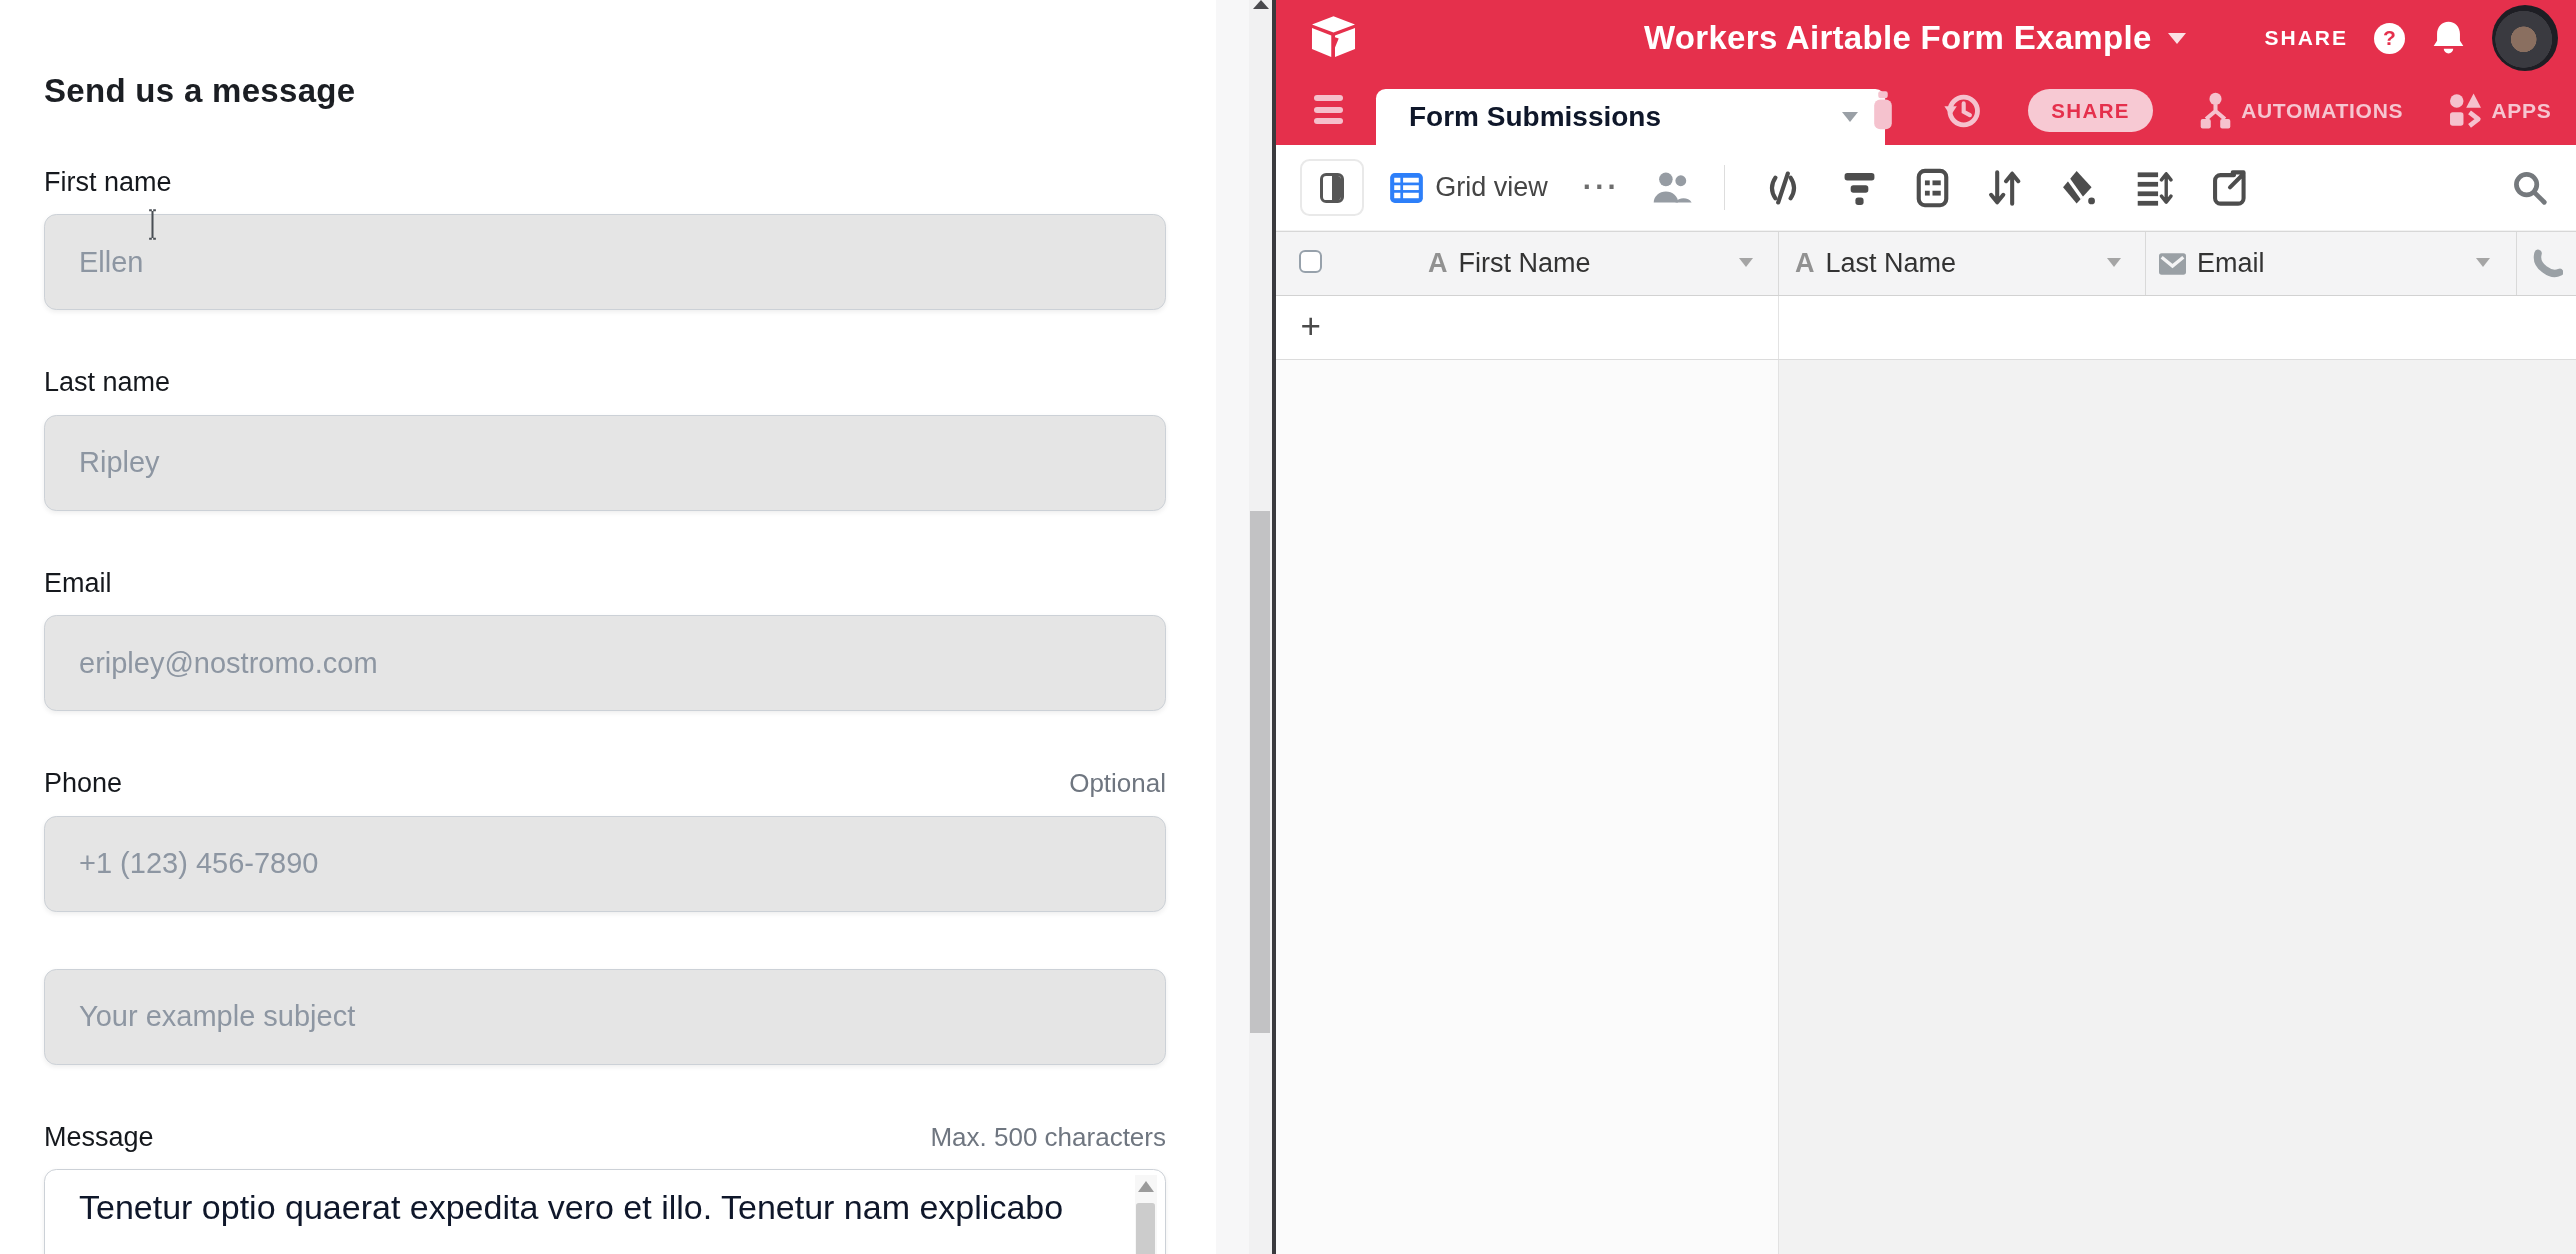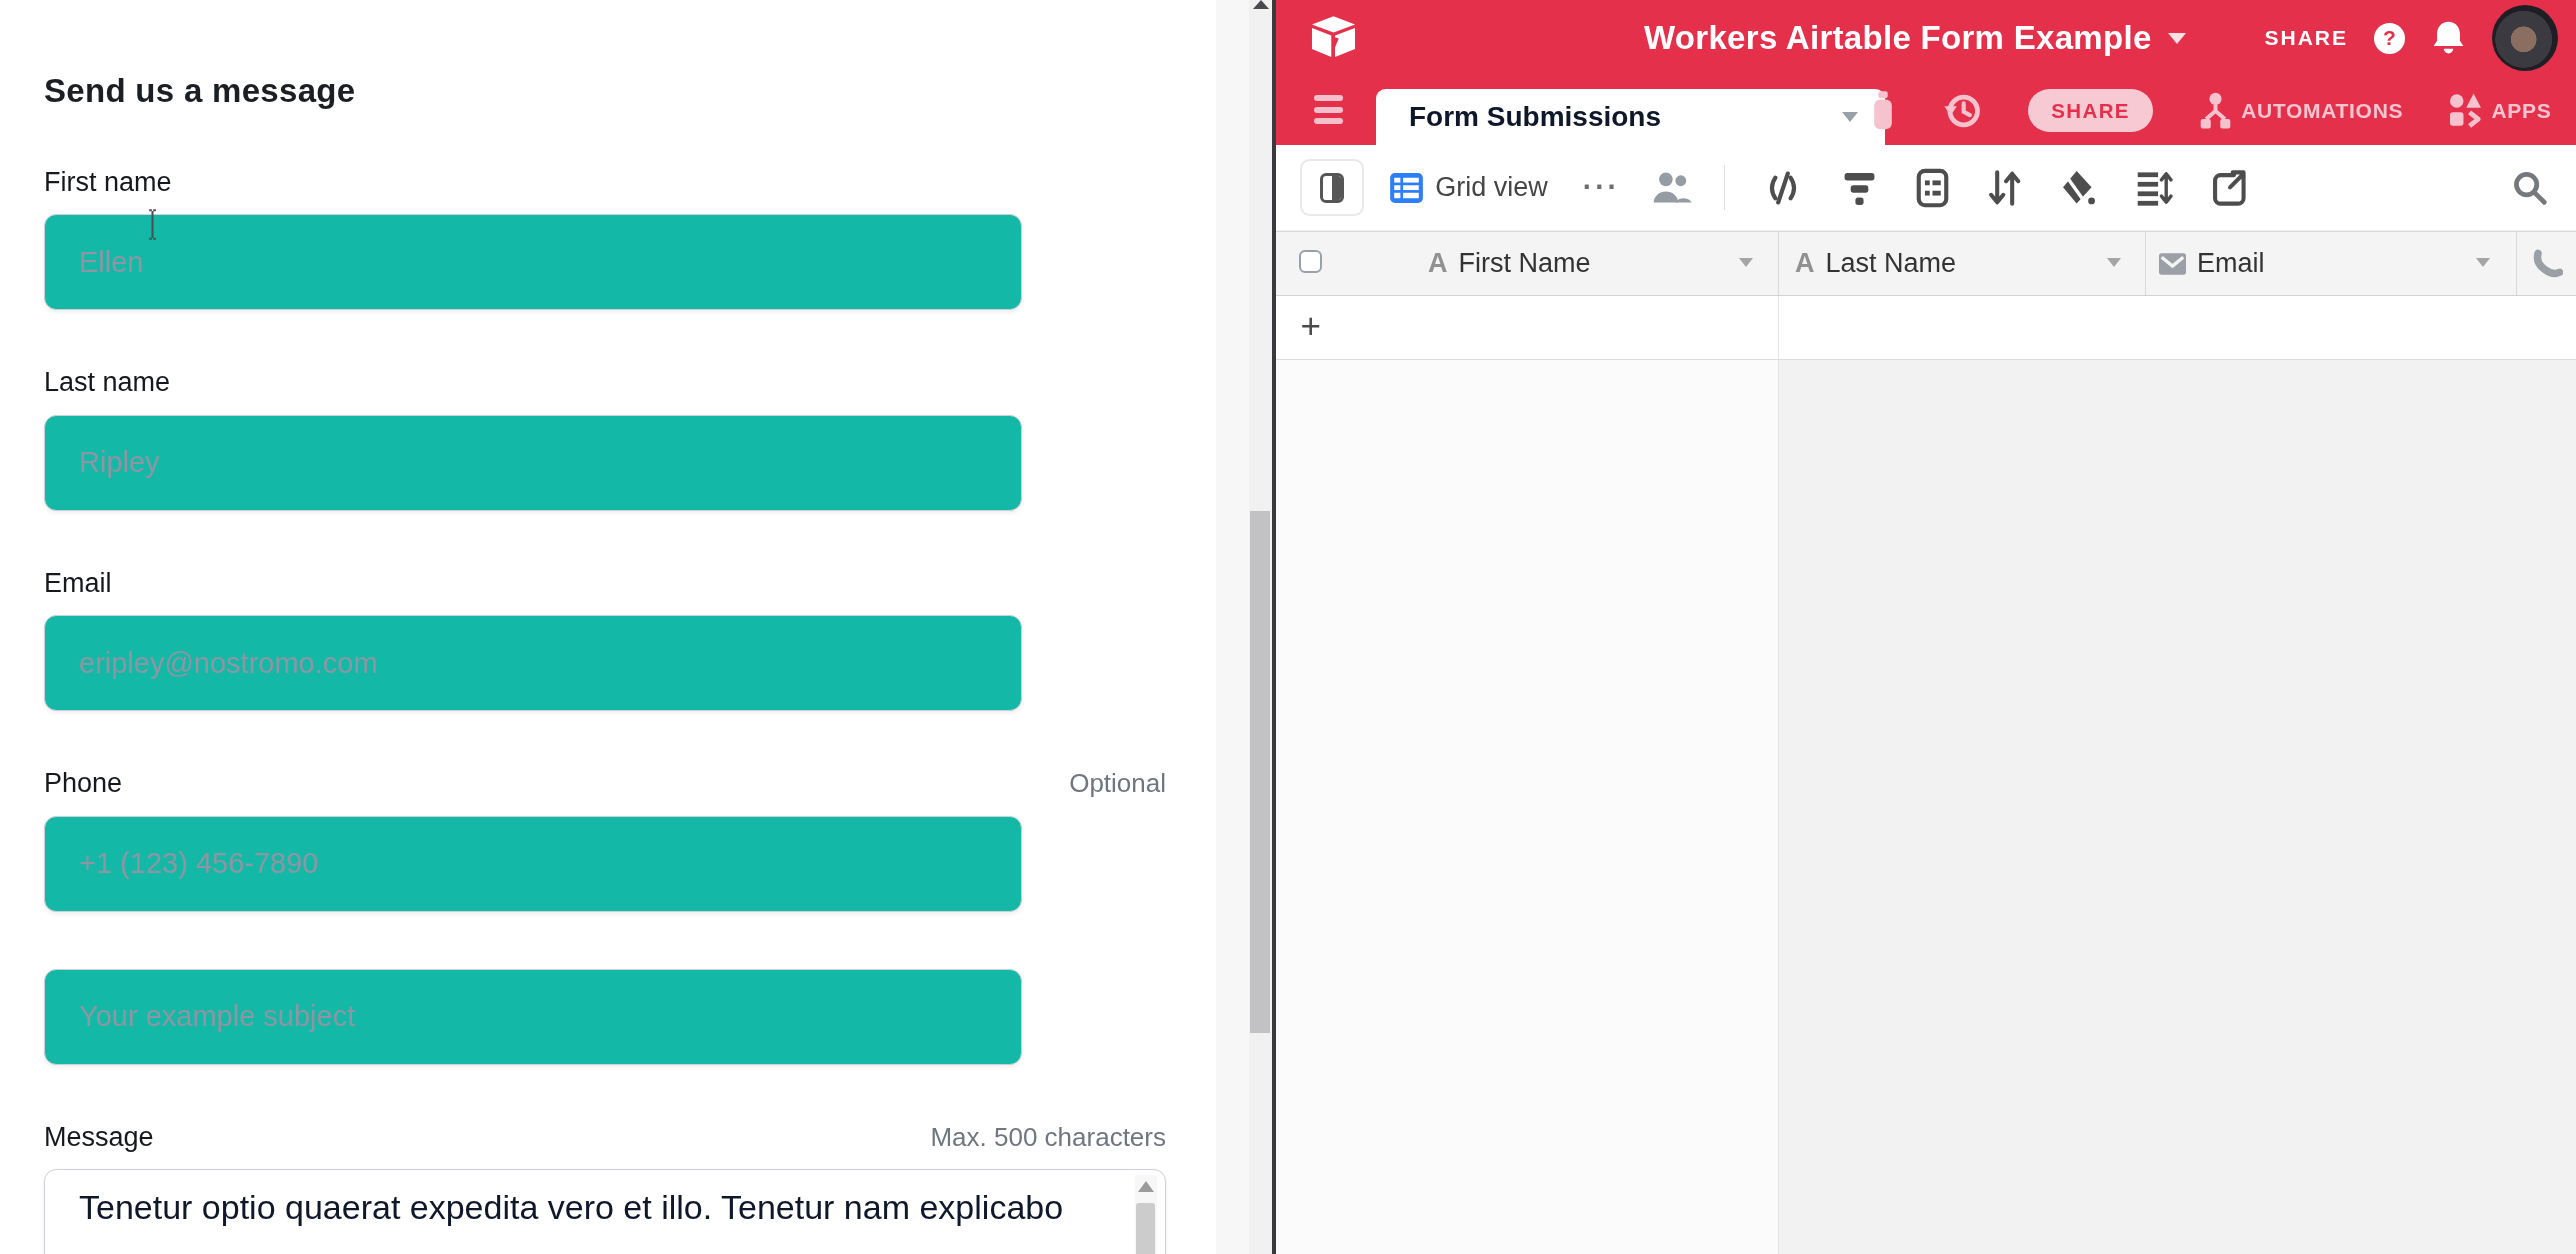--- a/index.html
+++ b/index.html
@@ -8,21 +8,21 @@
   #stage { position:relative; width:2576px; height:1255px; overflow:hidden; background:#fff; }
 
   
   .form-pane { position:absolute; left:0; top:0; width:1216px; height:1255px; background:#fff; overflow:hidden; }
   .form-inner { position:absolute; left:44px; top:0; width:1122px; }
   .form-title { margin-top:72px; font-size:33px; font-weight:600; color:#1b1e23; letter-spacing:0.3px; }
   .field { margin-top:57px; }
   .label-row { display:flex; justify-content:space-between; align-items:flex-end; }
   .f-label { font-size:27px; font-weight:500; color:#15181d; }
   .f-hint  { font-size:26px; font-weight:400; color:#6f7680; }
-  .t-input { display:block; width:978px; height:96px; margin-top:16.4px; background:#14b8a6;
+  .t-input { display:block; width:1122px; height:96px; margin-top:16.4px; background:#e5e5e5;
              border:1.4px solid #ccd1d7; border-radius:12.3px; padding:0 34px; font-size:29px; color:#333;
              font-family:"Liberation Sans", sans-serif;
              box-shadow:0 2px 5.5px rgba(0,0,0,.07); outline:none; }
   .t-input::placeholder { color:#8d96a2; opacity:1; }
   .textarea-box { position:relative; width:1122px; height:116px; margin-top:16.4px; background:#fff;
                   border:1.4px solid #ccd1d7; border-radius:12.3px; box-shadow:0 2px 5.5px rgba(0,0,0,.07); overflow:hidden; }
   .ta-text { position:absolute; left:34px; top:18px; right:48px; font-size:34px; color:#0f172a; white-space:nowrap; overflow:hidden; }
   .ta-track { position:absolute; right:8.2px; top:5.5px; width:22px; bottom:0; background:#f7f7f7; }
   .ta-up { position:absolute; right:11px; top:11px; width:0; height:0;
            border-left:8.2px solid transparent; border-right:8.2px solid transparent; border-bottom:11px solid #9b9b9b; }

